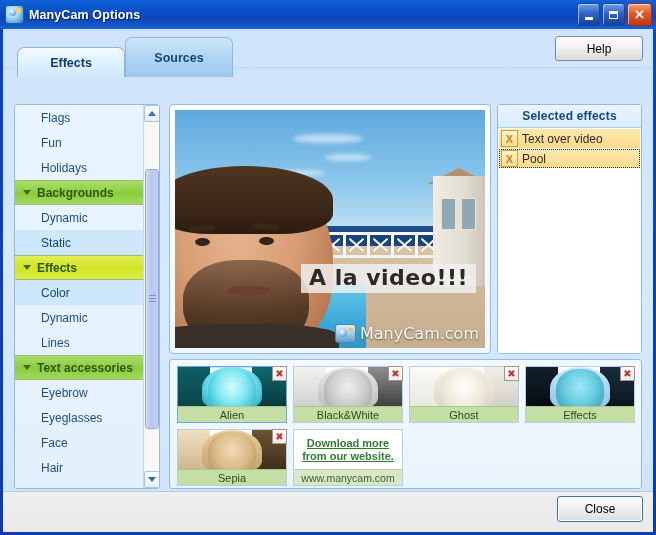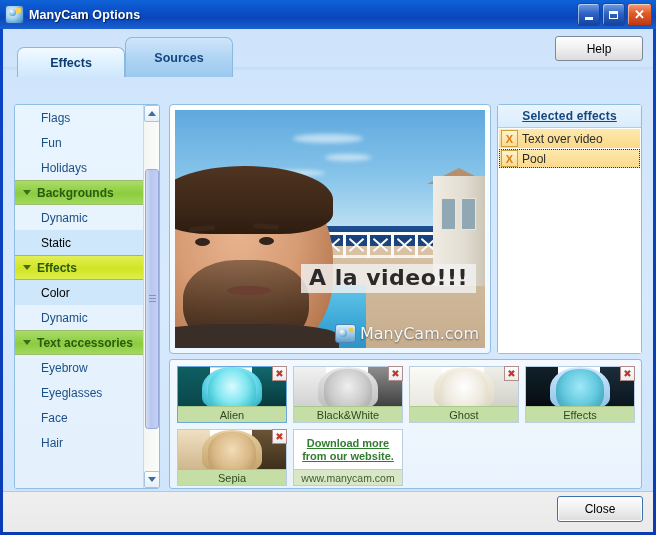--- a/index.html
+++ b/index.html
@@ -108,21 +108,21 @@
   .sidebar-list{
     position:absolute;left:0;top:0;width:129px;height:383px;
     background:linear-gradient(180deg,#e8f4fe 0%,#e4f1fd 100%);
     overflow:hidden;
   }
   .s-item{
     height:25px;display:flex;align-items:center;
     padding-left:26px;font-size:12px;color:#1c4f86;
     box-sizing:border-box;cursor:default;
   }
-  .s-item.sel{background:#cfe7fa;color:#000000;}
+  .s-item.sel{background:#cfe7fa;color:#0c4a6e;}
   .s-group{
     height:25px;display:flex;align-items:center;
     padding-left:8px;font-size:12px;font-weight:bold;color:#2b5b13;
     border-top:1px solid #9dbc6e;border-bottom:1px solid #9dbc6e;
     box-sizing:border-box;cursor:default;
   }
   .s-group.green{background:linear-gradient(180deg,#a9dd68 0%,#8ccc3e 55%,#a2d95f 100%);}
   .s-group.yellow{background:linear-gradient(180deg,#e2ef55 0%,#d2e424 55%,#dfee4c 100%);}
   .caret{
     width:0;height:0;border-left:4px solid transparent;border-right:4px solid transparent;
@@ -234,21 +234,21 @@
   
   .sel-panel{
     position:absolute;left:494px;top:33px;width:145px;height:250px;
     background:#ffffff;border:1px solid #8fbde3;border-radius:3px;box-sizing:border-box;
     display:flex;flex-direction:column;
   }
   .sel-head{
     height:22px;flex:none;display:flex;align-items:center;justify-content:center;
     background:linear-gradient(180deg,#eaf5fe 0%,#d9ecfc 100%);
     border-bottom:1px solid #a9cfe9;
-    font-size:12px;font-weight:bold;color:#14477f;letter-spacing:.2px;text-decoration:underline;
+    font-size:12px;font-weight:bold;color:#14477f;letter-spacing:.2px;
   }
   .sel-list{flex:1;background:#fff;padding-top:1px;overflow:hidden;}
   .sel-row{
     height:19px;display:flex;align-items:center;
     background:linear-gradient(180deg,#fde9ad 0%,#fbd98a 100%);
     margin:0 1px 1px 1px;cursor:default;
   }
   .sel-row.focus{outline:1px dotted #333;outline-offset:-1px;}
   .sel-x{
     width:15px;height:15px;margin:0 4px 0 2px;flex:none;
@@ -389,20 +389,23 @@
             </div>
             <div class="s-group yellow">
               <span class="caret"></span>
               <span>Effects</span>
             </div>
             <div class="s-item sel">
               <span>Color</span>
             </div>
             <div class="s-item">
               <span>Dynamic</span>
+            </div>
+            <div class="s-item">
+              <span>Lines</span>
             </div>
             <div class="s-group green">
               <span class="caret"></span>
               <span>Text accessories</span>
             </div>
             <div class="s-item">
               <span>Eyebrow</span>
             </div>
             <div class="s-item">
               <span>Eyeglasses</span>

